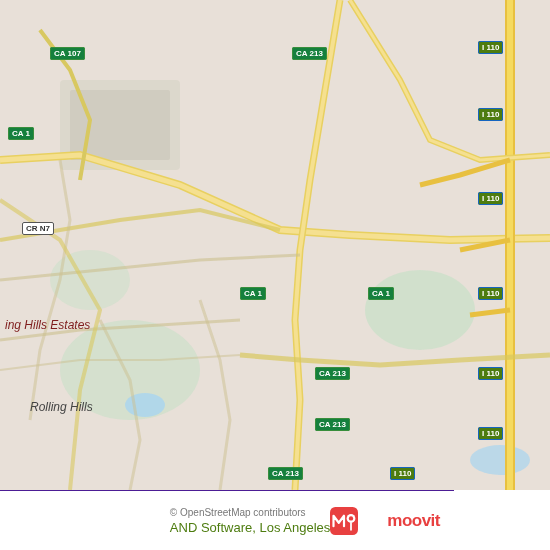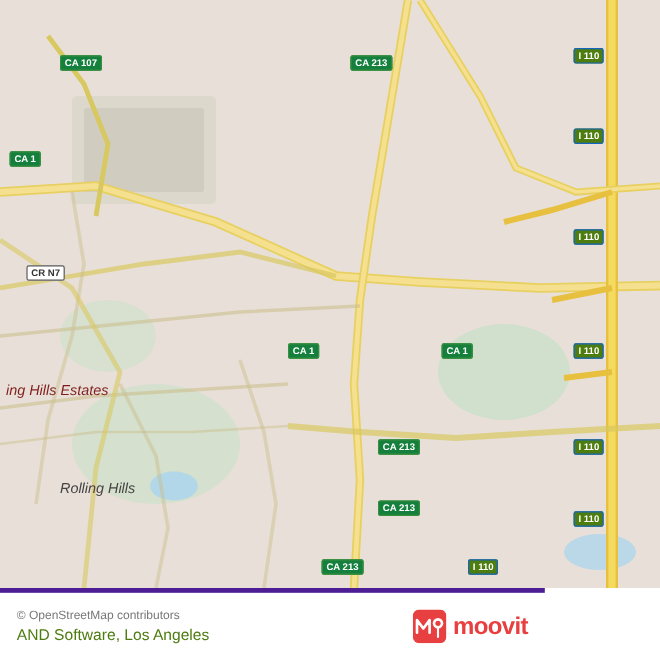--- a/index.html
+++ b/index.html
@@ -70,40 +70,41 @@
     }
 
     
     #bottom-bar {
       width: 454px;
       height: 60px;
       background: white;
       display: flex;
       align-items: center;
       padding: 0 14px;
-      border-top: 4px solid #4c1d95;
-      justify-content: space-between;
+      border-top: 1px solid #4c1d95;
+      justify-content: flex-end;
     }
 
     #moovit-logo {
       display: flex;
       align-items: center;
       gap: 5px;
     }
 
     #moovit-icon {
       width: 28px;
       height: 28px;
     }
 
     #moovit-text {
-      font-size: 20px;
+      font-size: 17px;
       font-weight: 700;
       color: #e84040;
       letter-spacing: -0.5px;
+      margin-left: 24px;
     }
 
     
     .road-badge {
       font-size: 8px;
       font-weight: bold;
       padding: 1px 3px;
       border-radius: 2px;
       border: 1.5px solid;
     }
@@ -216,21 +217,21 @@
     <span class="road-badge i-badge">I 110</span>
   </div>
   <div style="position:absolute; top:462px; left:268px;">
     <span class="road-badge ca-badge">CA 213</span>
   </div>
   <div style="position:absolute; top:462px; left:390px;">
     <span class="road-badge i-badge">I 110</span>
   </div>
 
   <div style="position:absolute; top:318px; left:5px; font-size:12px; color:#7f1d1d; font-style:italic;">ing Hills Estates</div>
-  <div style="position:absolute; top:400px; left:30px; font-size:12px; color:#444; font-style:italic;margin-left:20px;">Rolling Hills</div>
+  <div style="position:absolute; top:400px; left:30px; font-size:12px; color:#444; font-style:italic;">Rolling Hills</div>
 
 </div>
 
 <div id="bottom-bar">
   <div style="display:flex; flex-direction:column; gap:2px;">
     <div style="font-size:10px; color:#777;">© OpenStreetMap contributors</div>
     <div style="font-size:13px; color:#4d7c0f;">AND Software, Los Angeles</div>
   </div>
   <div id="moovit-logo">
 

